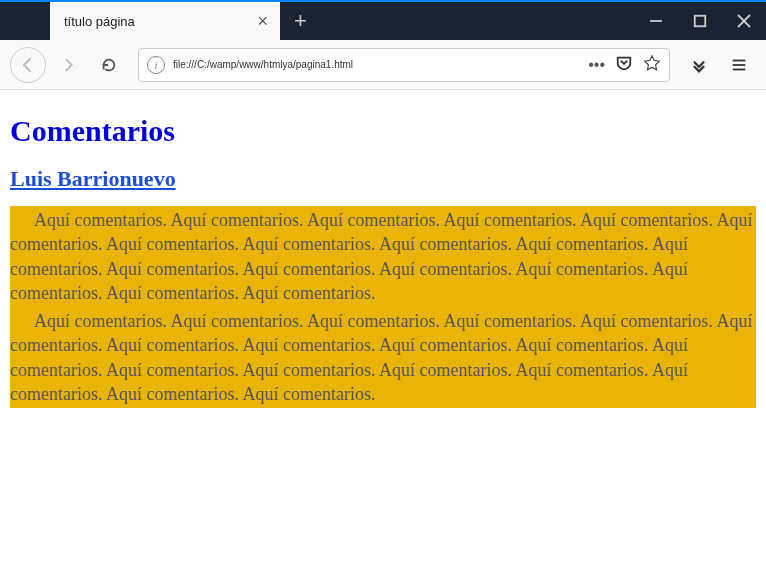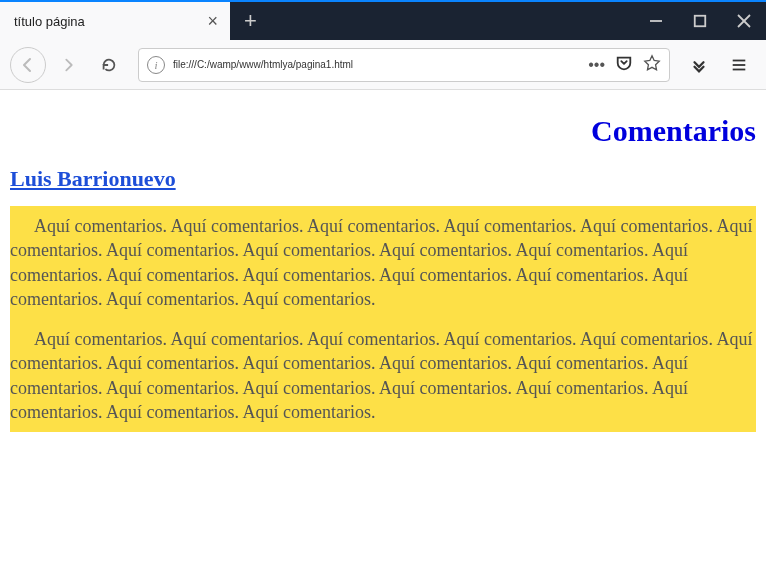--- a/index.html
+++ b/index.html
@@ -17,20 +17,21 @@
       align-items: flex-start;
       position: relative;
       border-top: 2px solid #0a84ff;
     }
     .tab {
       background: #f9f9fa;
       height: 38px;
       display: flex;
       align-items: center;
       padding: 0 10px 0 14px;
+      margin-left: 50px;
       min-width: 230px;
       gap: 10px;
     }
     .tab-title {
       color: #222;
       font-size: 13px;
       flex: 1;
     }
     .tab-close {
       color: #555;
@@ -131,40 +132,40 @@
     .content {
       padding: 10px 10px;
       overflow-y: auto;
       height: calc(577px - 40px - 50px);
       font-family: "Times New Roman", serif;
     }
     h1.heading {
       color: #0000dd;
       font-size: 30px;
       font-weight: bold;
-      text-align: right;
+      text-align: left;
       margin: 14px 0 18px;
       font-family: "Times New Roman", serif;
     }
     h2.author {
       font-size: 22px;
       font-weight: bold;
       text-decoration: underline;
       margin: 14px 0 14px;
       font-family: "Times New Roman", serif;
       color: #1d4ed8;
     }
     p.comment {
-      background: #fde047;
+      background: #eab308;
       color: #555;
       font-size: 18px;
       line-height: 1.35;
       text-indent: 24px;
       font-family: "Times New Roman", serif;
-      padding: 8px 0;
+      padding: 2px 0;
     }
     .svg-icon { width: 18px; height: 18px; }
   </style>
 </head>
 <body>
 
 <div class="titlebar">
   <div class="tab">
     <span class="tab-title">título página</span>
     <span class="tab-close">×</span>

